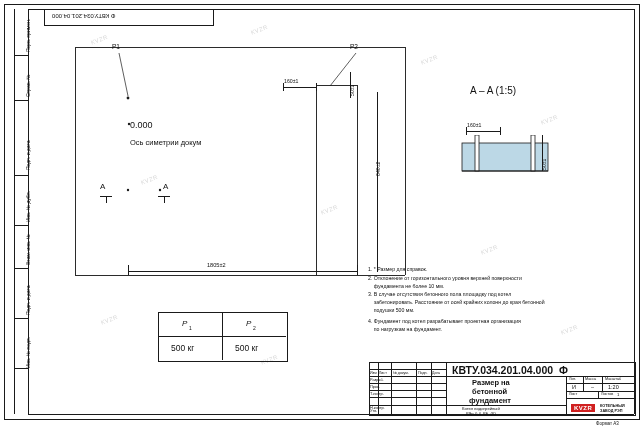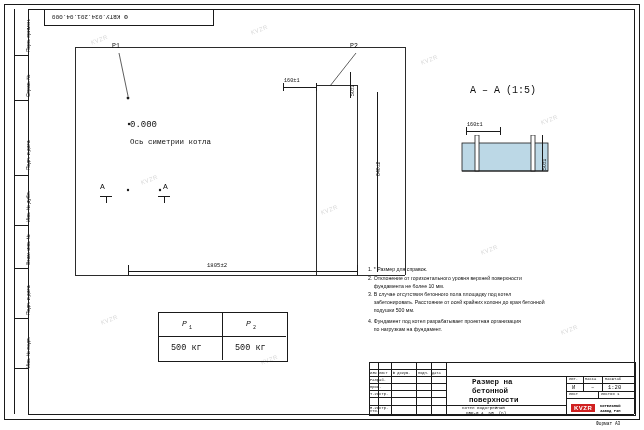--- a/index.html
+++ b/index.html
@@ -2,21 +2,21 @@
 <html><head>
 <meta charset="utf-8">
 <style>
   html,body{margin:0;padding:0;background:#e9e9e9;}
   body{font-family:"Liberation Sans", sans-serif;}
   #page{position:relative;width:644px;height:430px;background:#fff;overflow:hidden;}
   .ln{position:absolute;background:#1a1a1a;}
   .h{height:1px;}
   .v{width:1px;}
   .thin{background:#2b2b2b;}
-  .txt{position:absolute;color:#111;white-space:pre;font-family:Liberation Mono, monospace;}
+  .txt{position:absolute;color:#111;white-space:pre;font-family:Liberation Sans, sans-serif;}
   .vtxt{position:absolute;color:#111;white-space:pre;transform-origin:0 0;font-family:"Liberation Sans", sans-serif;}
   .wm{position:absolute;color:#d8d8d8;font-size:6px;letter-spacing:.4px;transform:rotate(-20deg);transform-origin:0 0;pointer-events:none;}
   .cellbox{position:absolute;border:1px solid #1a1a1a;}
   .note{position:absolute;font-size:5.2px;line-height:7.2px;color:#111;white-space:pre;}
 </style>
 </head>
 <body>
 
 <div id="page">
 
@@ -75,21 +75,21 @@
     <line x1="119" y1="53" x2="128" y2="96" stroke="#1a1a1a" stroke-width="0.7"></line>
     <line x1="356" y1="53" x2="330" y2="86" stroke="#1a1a1a" stroke-width="0.7"></line>
     <circle cx="128" cy="98" r="1.4" fill="#1a1a1a"></circle>
     <circle cx="129" cy="124" r="1.2" fill="#1a1a1a"></circle>
     <circle cx="128" cy="190" r="1.2" fill="#1a1a1a"></circle>
     <circle cx="160" cy="190" r="1.2" fill="#1a1a1a"></circle>
   </svg>
   <div class="txt" style="left:350px;top:43px;font-size:6.5px;">P2</div>
 
   <div class="txt" style="left:130px;top:120px;font-size:9px;">0.000</div>
-  <div class="txt" style="left:130px;top:138px;font-size:7.5px;">Ось симетрии котла</div>
+  <div class="txt" style="left:130px;top:138px;font-size:7.5px;">Ось симетрии докум</div>
 
   <div class="txt" style="left:100px;top:182px;font-size:8px;">A</div>
   <div class="txt" style="left:163px;top:182px;font-size:8px;">A</div>
   <div class="ln h" style="left:100px;top:196px;width:12px;height:1px;"></div>
   <div class="ln v" style="left:106px;top:196px;height:7px;"></div>
   <div class="ln h" style="left:158px;top:196px;width:12px;height:1px;"></div>
   <div class="ln v" style="left:164px;top:196px;height:7px;"></div>
 
   <div class="ln h" style="left:283px;top:87px;width:34px;"></div>
   <div class="ln v" style="left:283px;top:83px;height:8px;"></div>
@@ -163,25 +163,26 @@
   <div class="txt" style="left:432px;top:371px;font-size:3.6px;">Дата</div>
 
   <div class="txt" style="left:370px;top:378px;font-size:3.8px;">Разраб.</div>
   <div class="txt" style="left:370px;top:385px;font-size:3.8px;">Пров.</div>
   <div class="txt" style="left:370px;top:392px;font-size:3.8px;">Т.контр.</div>
   <div class="txt" style="left:370px;top:399px;font-size:3.8px;"></div>
   <div class="txt" style="left:370px;top:406px;font-size:3.8px;">Н.контр.</div>
   <div class="txt" style="left:370px;top:409px;font-size:3.8px;">Утв.</div>
 
   <div class="ln h" style="left:446px;top:376px;width:188px;"></div>
+  <div class="txt" style="left:452px;top:364px;font-size:10.5px;font-weight:bold;">КВТУ.034.201.04.000  Ф</div>
 
   <div class="ln v" style="left:566px;top:376px;height:38px;"></div>
   <div class="txt" style="left:472px;top:378px;font-size:7.5px;font-weight:bold;">Размер на</div>
   <div class="txt" style="left:472px;top:387px;font-size:7.5px;font-weight:bold;">бетонной</div>
-  <div class="txt" style="left:469px;top:396px;font-size:7.5px;font-weight:bold;">поверхности</div>
+  <div class="txt" style="left:469px;top:396px;font-size:7.5px;font-weight:bold;">фундамент</div>
 
   <div class="ln h" style="left:446px;top:405px;width:120px;"></div>
   <div class="txt" style="left:462px;top:406px;font-size:4.2px;">Котел водогрейный</div>
   <div class="txt" style="left:466px;top:411px;font-size:4.2px;">КВр-0,4  КБ  (К)</div>
 
   <div class="ln h" style="left:566px;top:383px;width:68px;"></div>
   <div class="ln h" style="left:566px;top:391px;width:68px;"></div>
   <div class="ln h" style="left:566px;top:398px;width:68px;"></div>
   <div class="ln v" style="left:583px;top:376px;height:15px;"></div>
   <div class="ln v" style="left:602px;top:376px;height:15px;"></div>

